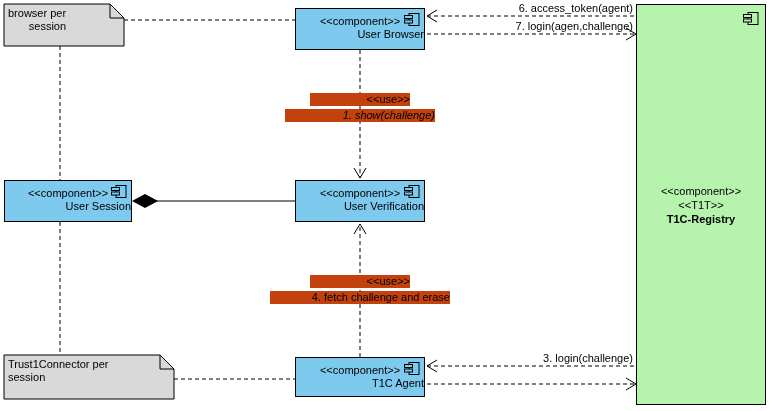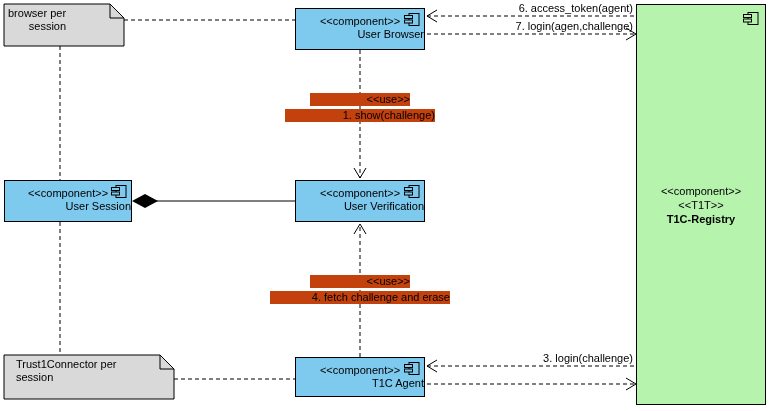--- a/index.html
+++ b/index.html
@@ -57,21 +57,21 @@
     <polyline points="626,28 636,34 626,40" fill="none" stroke="#000"></polyline>
 
     <line x1="427" y1="366" x2="636" y2="366" stroke="#000" stroke-dasharray="4,3"></line>
     <polyline points="437,360 427,366 437,372" fill="none" stroke="#000"></polyline>
     <line x1="427" y1="384" x2="636" y2="384" stroke="#000" stroke-dasharray="4,3"></line>
     <polyline points="626,378 636,384 626,390" fill="none" stroke="#000"></polyline>
   </svg>
 
   <div class="notetext" style="left:8px;top:7px;text-align:right;">browser per
 session</div>
-  <div class="notetext" style="left:16px;top:358px;">Trust1Connector per
+  <div class="notetext" style="left:8px;top:358px;">Trust1Connector per
 session</div>
 
   <div class="component" style="left:295px;top:8px;width:130px;height:42px;">
     <span class="icon">
       <svg width="16" height="13" viewBox="0 0 16 13">
         <rect x="5" y="0.5" width="10" height="12" fill="#7ec9ee" stroke="#000"></rect>
         <rect x="0.5" y="2.5" width="8" height="3" fill="#7ec9ee" stroke="#000"></rect>
         <rect x="0.5" y="7" width="8" height="3" fill="#7ec9ee" stroke="#000"></rect>
       </svg>
     </span>
@@ -125,20 +125,20 @@
     </span>
     <div class="rline">&lt;&lt;component&gt;&gt;</div>
     <div class="rline">&lt;&lt;T1T&gt;&gt;</div>
     <div class="rname">T1C-Registry</div>
   </div>
 
   <div class="lbl" style="left:428px;top:2px;width:205px;">6. access_token(agent)</div>
   <div class="lbl" style="left:428px;top:20px;width:205px;">7. login(agen,challenge)</div>
 
   <div class="lbl onln" style="left:310px;top:93px;width:100px;">&lt;&lt;use&gt;&gt;</div>
-  <div class="lbl onln" style="left:285px;top:109px;width:150px;">1. show(challenge)</div>
+  <div class="lbl onln" style="left:285px;top:109px;width:150px;font-style:italic;">1. show(challenge)</div>
 
   <div class="lbl onln" style="left:310px;top:275px;width:100px;">&lt;&lt;use&gt;&gt;</div>
   <div class="lbl onln" style="left:270px;top:291px;width:180px;">4. fetch challenge and erase</div>
 
   <div class="lbl" style="left:428px;top:352px;width:205px;">3. login(challenge)</div>
 
 </div>
 
 </body></html>

